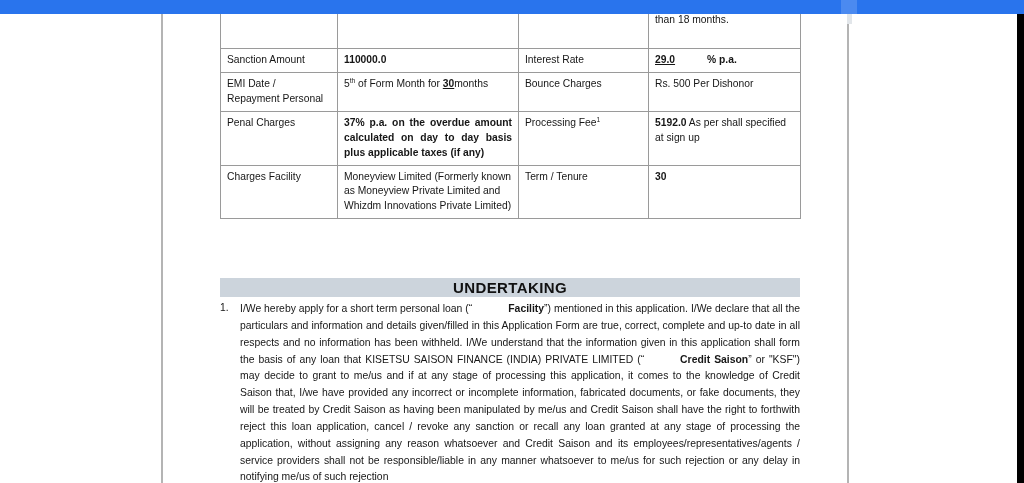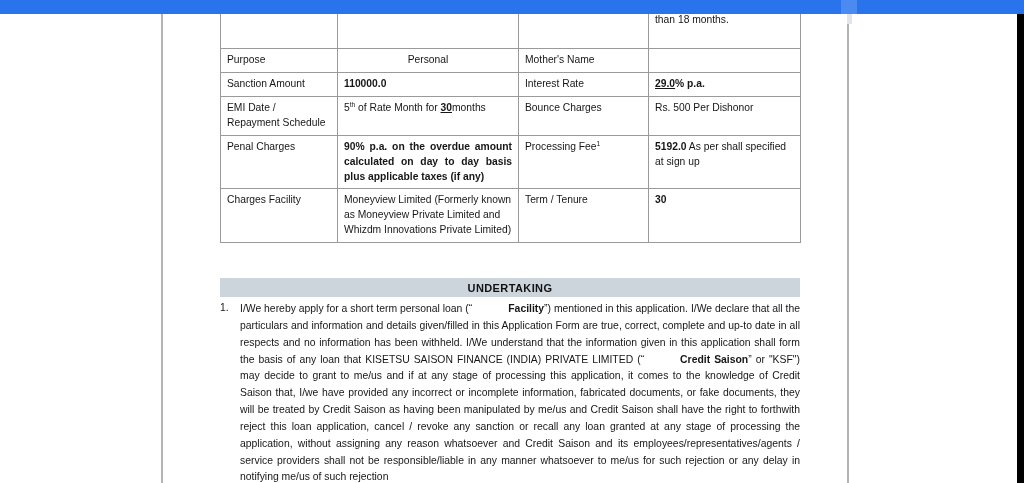--- a/index.html
+++ b/index.html
@@ -90,21 +90,21 @@
     line-height: 1.45;
     color: #161616;
     font-family: "Liberation Sans", sans-serif;
   }
   .col-a { width: 117px; }
   .col-b { width: 181px; }
   .col-c { width: 130px; }
   .col-d { width: 152px; }
 
   .cell-center { text-align: center; }
-  .cell-bold { font-weight: bold; }
+  .cell-bold { font-weight: bold; padding-left: 32px; }
   .cell-indent { padding-left: 10px; }
 
   .serif-bold {
     font-family: "Liberation Serif", serif;
     font-weight: bold;
     font-size: 11.4px;
     line-height: 1.33;
     text-align: justify;
     color: #111;
   }
@@ -132,21 +132,21 @@
     left: 57px;
     top: 265px;
     width: 580px;
     height: 19px;
     background: #ccd4dc;
     display: flex;
     align-items: center;
     justify-content: center;
   }
   .undertaking-band .label {
-    font-size: 11px;
+    font-size: 15px;
     font-weight: bold;
     letter-spacing: 0.4px;
     color: #111;
   }
 
   
   .clause {
     position: absolute;
     left: 57px;
     top: 288px;
@@ -197,48 +197,42 @@
       </colgroup>
       <tbody>
 
         <tr class="tall-row">
           <td></td>
           <td class="cell-center">Annual</td>
           <td></td>
           <td>12 months minimum lock-in for the loan tenure greater than 18 months.</td>
         </tr>
 
-        <tr>
-          <td>Purpose</td>
-          <td class="cell-center">Personal</td>
-          <td>Mother's Name</td>
-          <td></td>
-        </tr>
 
         <tr>
           <td class="cell-indent">Sanction Amount</td>
           <td class="cell-bold">110000.0</td>
           <td>Interest Rate</td>
           <td>
             <span class="u-bold">29.0</span><span class="cell-bold">% p.a.</span>
           </td>
         </tr>
 
         <tr>
-          <td>EMI Date / Repayment Schedule</td>
-          <td>
-            <span>5</span><sup>th</sup><span> of Rate Month for </span><span class="u-bold">30</span><span>months</span>
+          <td>EMI Date / Repayment Personal</td>
+          <td>
+            <span>5</span><sup>th</sup><span> of Form Month for </span><span class="u-bold">30</span><span>months</span>
           </td>
           <td>Bounce Charges</td>
           <td>Rs. 500 Per Dishonor</td>
         </tr>
 
         <tr>
           <td>Penal Charges</td>
-          <td class="serif-bold">90% p.a. on the overdue amount calculated on day to day basis plus applicable taxes (if any)</td>
+          <td class="serif-bold">37% p.a. on the overdue amount calculated on day to day basis plus applicable taxes (if any)</td>
           <td>
             <span>Processing Fee</span><sup>1</sup>
           </td>
           <td>
             <span class="fee-val">5192.0</span>
             <span class="fee-note">As per shall specified at sign up</span>
           </td>
         </tr>
 
         <tr>

